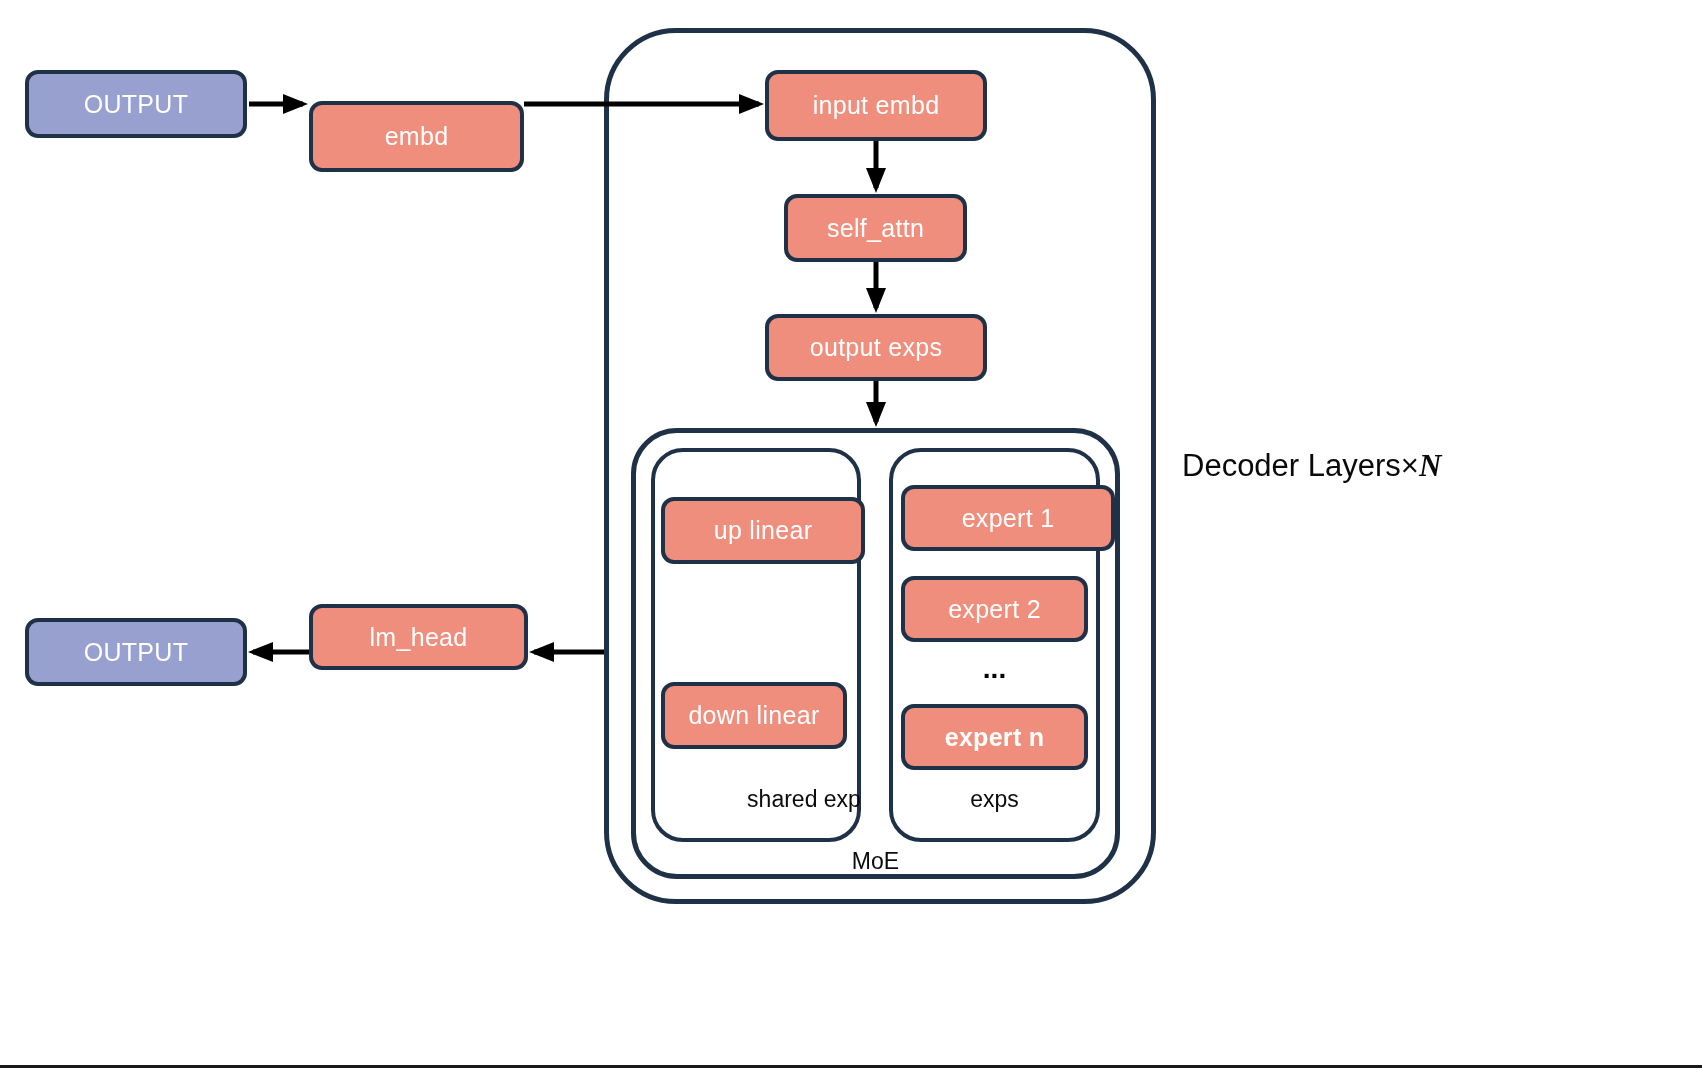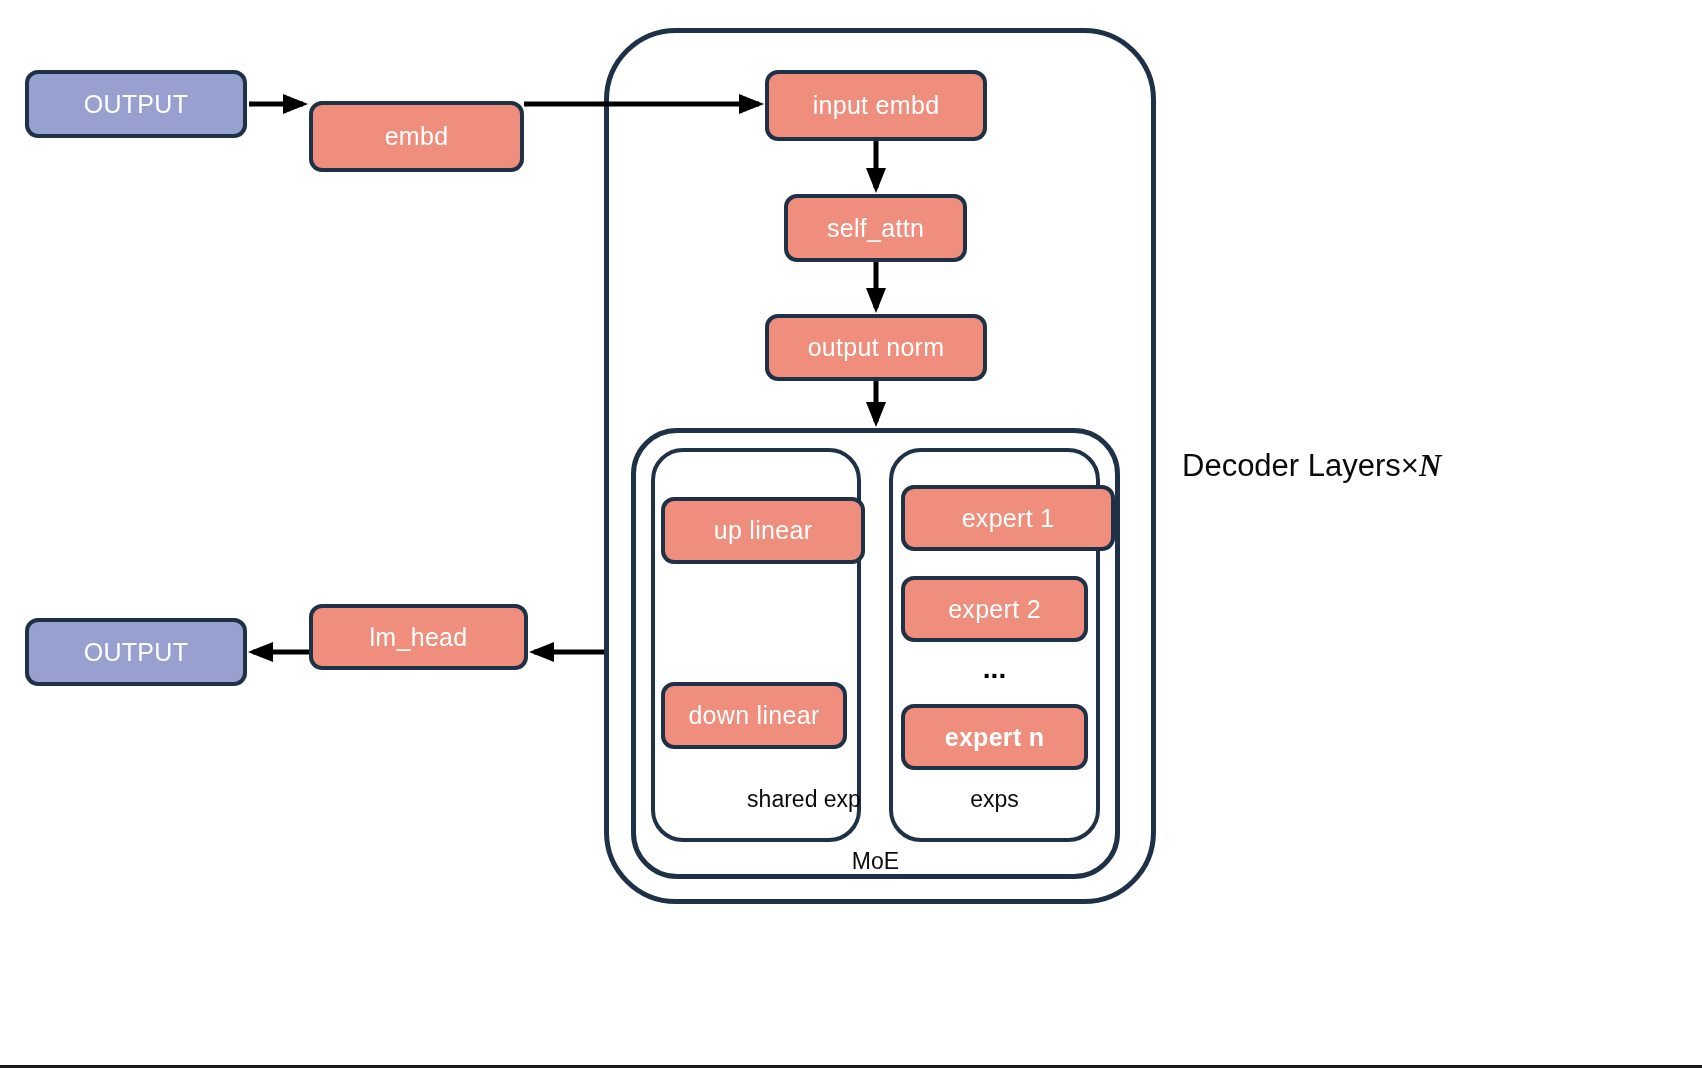--- a/index.html
+++ b/index.html
@@ -68,21 +68,21 @@
     <line class="arrow" x1="876" y1="262" x2="876" y2="308" marker-end="url(#ah)"></line>
     <line class="arrow" x1="876" y1="381" x2="876" y2="422" marker-end="url(#ah)"></line>
     <line class="arrow" x1="604" y1="652" x2="534" y2="652" marker-end="url(#ah)"></line>
     <line class="arrow" x1="309" y1="652" x2="253" y2="652" marker-end="url(#ah)"></line>
   </svg>
 
   <div class="node purple" style="left:25px;top:70px;width:222px;height:68px;">OUTPUT</div>
   <div class="node salmon" style="left:309px;top:69px;width:215px;height:71px;margin-top:32px;">embd</div>
   <div class="node salmon" style="left:765px;top:70px;width:222px;height:71px;">input embd</div>
   <div class="node salmon" style="left:784px;top:194px;width:183px;height:68px;">self_attn</div>
-  <div class="node salmon" style="left:765px;top:314px;width:222px;height:67px;">output norm</div>
+  <div class="node salmon" style="left:765px;top:314px;width:222px;height:67px;">output exps</div>
 
   <div class="node salmon" style="left:661px;top:497px;width:204px;height:67px;">up linear</div>
   <div class="node salmon" style="left:661px;top:682px;width:186px;height:67px;">down linear</div>
 
   <div class="node salmon" style="left:901px;top:485px;width:214px;height:66px;">expert 1</div>
   <div class="node salmon" style="left:901px;top:576px;width:187px;height:66px;">expert 2</div>
   <div class="label ellipsis" style="left:901px;top:655px;width:187px;">...</div>
   <div class="node salmon" style="left:901px;top:704px;width:187px;height:66px;font-weight:bold;">expert n</div>
 
   <div class="node salmon" style="left:309px;top:604px;width:219px;height:66px;">lm_head</div>

